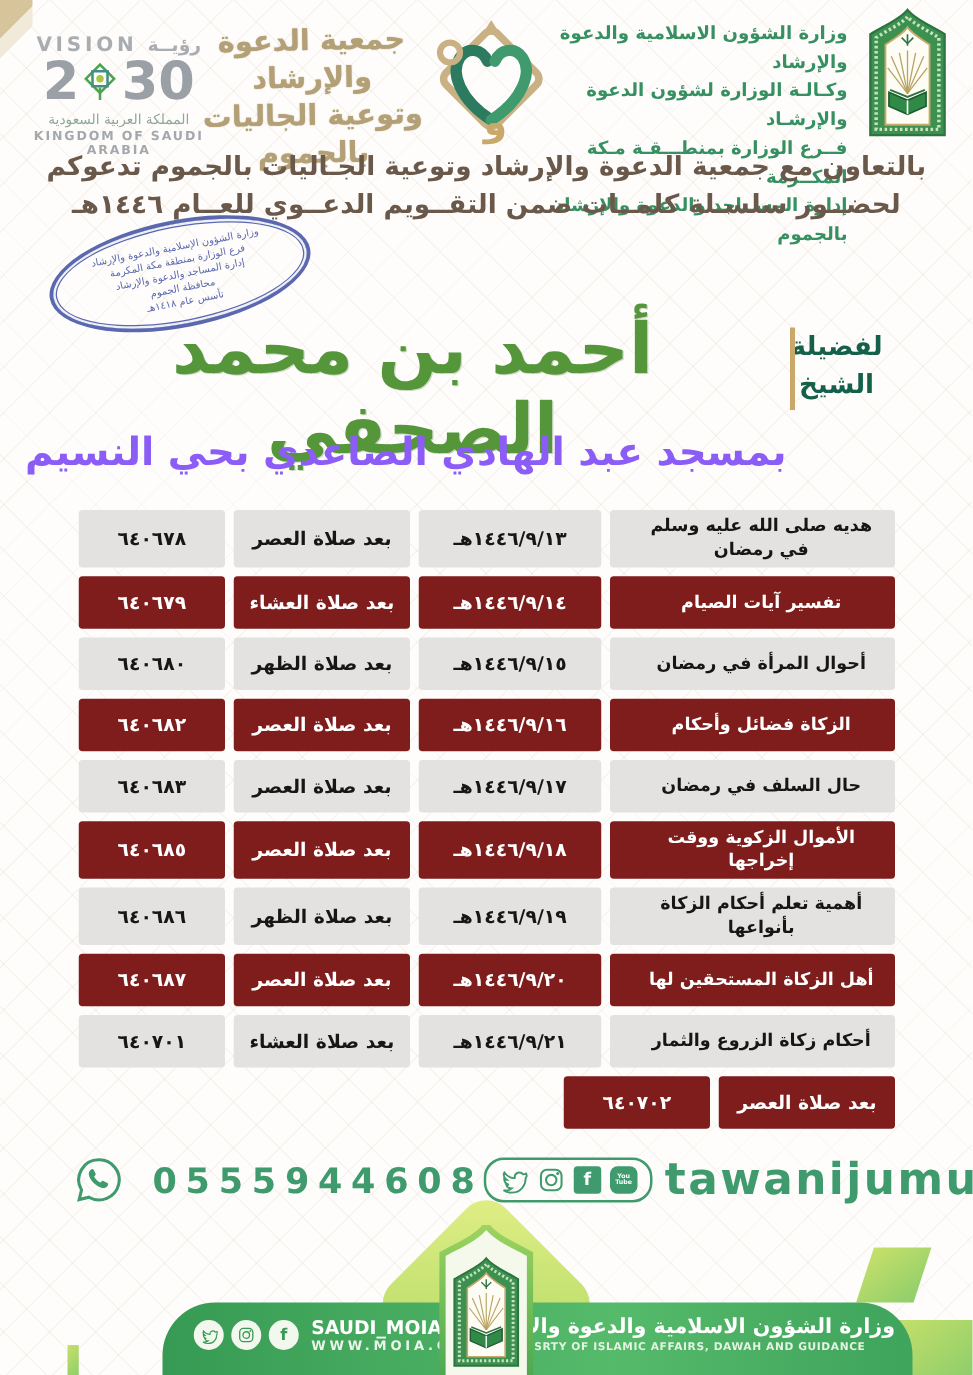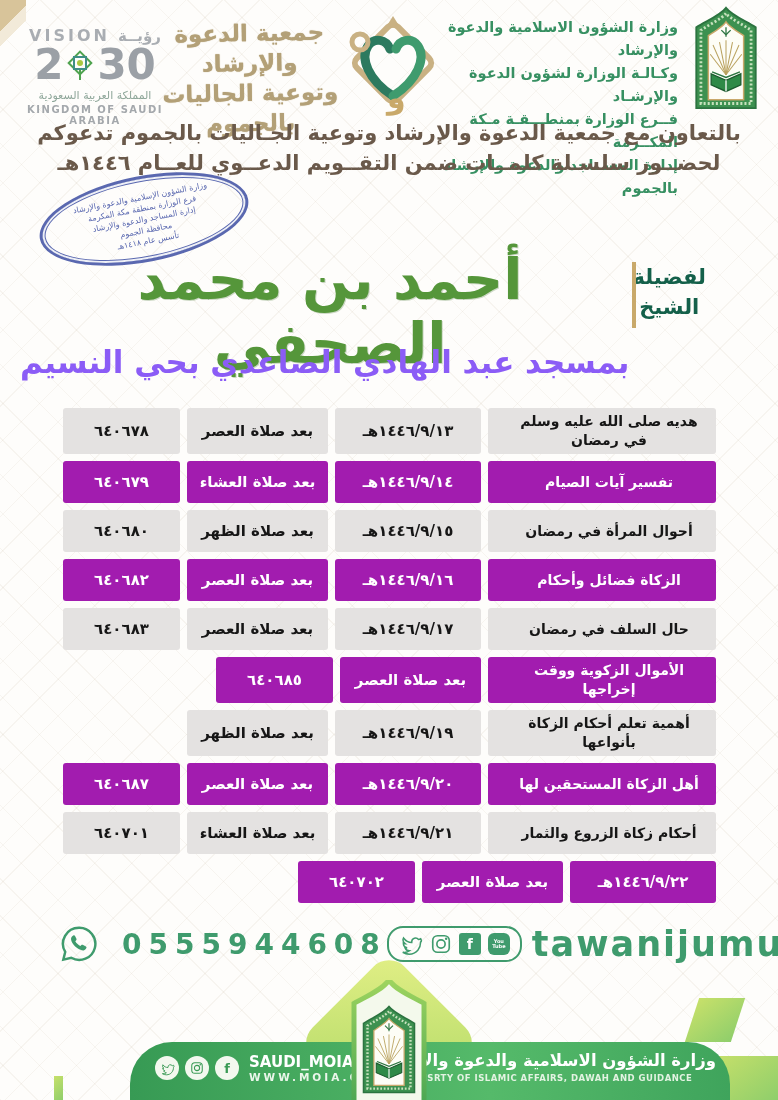--- a/index.html
+++ b/index.html
@@ -69,21 +69,21 @@
   .schedule{ top:408px; left:63px; width:653px; z-index:2; direction:rtl;
     display:flex; flex-direction:column; gap:7px; }
   .srow{ display:flex; gap:7px; min-height:42px; align-items:stretch; }
   .cell{ display:flex; align-items:center; justify-content:center; border-radius:3px;
     font-weight:bold; text-align:center; padding:4px 6px; line-height:19px; }
   .c-topic{ width:228px; font-size:14px;padding-left:20px; }
   .c-date { width:146px; font-size:15px; }
   .c-time { width:141px; font-size:15px; }
   .c-code { width:117px; font-size:15px; letter-spacing:1px; }
   .srow.gray  .cell{ background:#e4e2e1; color:#161616; }
-  .srow.green .cell{ background:#a21caf; color:#ffffff; }
+  .srow.green .cell{ background:#7f1d1d; color:#ffffff; }
 
   
   .contact{ top:920px; left:60px; width:658px; height:48px; z-index:2;
     display:flex; align-items:center; justify-content:space-between; }
   .wa-group{ display:flex; align-items:center; gap:24px; }
   .wa-number{ color:#3f9b6d; font-weight:bold; font-size:28px; letter-spacing:7px; }
   .soc-group{ display:flex; align-items:center; gap:10px; }
   .soc-pill{ display:flex; align-items:center; gap:7px; border:2.5px solid #3f9b6d;
     border-radius:16px; padding:4px 10px; color:#3f9b6d; }
   .soc-sq{ width:22px; height:22px; background:#3f9b6d; border-radius:3px; color:#fff;
@@ -253,42 +253,43 @@
     <div class="cell c-code">٦٤٠٦٨٢</div>
   </div>
   <div class="srow gray">
     <div class="cell c-topic">حال السلف في رمضان</div>
     <div class="cell c-date">١٤٤٦/٩/١٧هـ</div>
     <div class="cell c-time">بعد صلاة العصر</div>
     <div class="cell c-code">٦٤٠٦٨٣</div>
   </div>
   <div class="srow green">
     <div class="cell c-topic">الأموال الزكوية ووقت إخراجها</div>
+    <div class="cell c-date">١٤٤٦/٩/١٨هـ</div>
     <div class="cell c-time">بعد صلاة العصر</div>
     <div class="cell c-code">٦٤٠٦٨٥</div>
   </div>
   <div class="srow gray">
     <div class="cell c-topic">أهمية تعلم أحكام الزكاة بأنواعها</div>
     <div class="cell c-date">١٤٤٦/٩/١٩هـ</div>
     <div class="cell c-time">بعد صلاة الظهر</div>
+    <div class="cell c-code">٦٤٠٦٨٦</div>
   </div>
   <div class="srow green">
     <div class="cell c-topic">أهل الزكاة المستحقين لها</div>
     <div class="cell c-date">١٤٤٦/٩/٢٠هـ</div>
     <div class="cell c-time">بعد صلاة العصر</div>
     <div class="cell c-code">٦٤٠٦٨٧</div>
   </div>
   <div class="srow gray">
     <div class="cell c-topic">أحكام زكاة الزروع والثمار</div>
     <div class="cell c-date">١٤٤٦/٩/٢١هـ</div>
     <div class="cell c-time">بعد صلاة العشاء</div>
     <div class="cell c-code">٦٤٠٧٠١</div>
   </div>
   <div class="srow green">
-    <div class="cell c-date">١٤٤٦/٩/٢٢هـ</div>
     <div class="cell c-time">بعد صلاة العصر</div>
     <div class="cell c-code">٦٤٠٧٠٢</div>
   </div>
 </div>
 
 <div class="abs contact">
   <div class="wa-group">
     <svg width="38" height="38" viewBox="0 0 40 40" class="st-green" style="color:#3f9b6d">
         <use href="#ic-whatsapp"></use>
       </svg>

